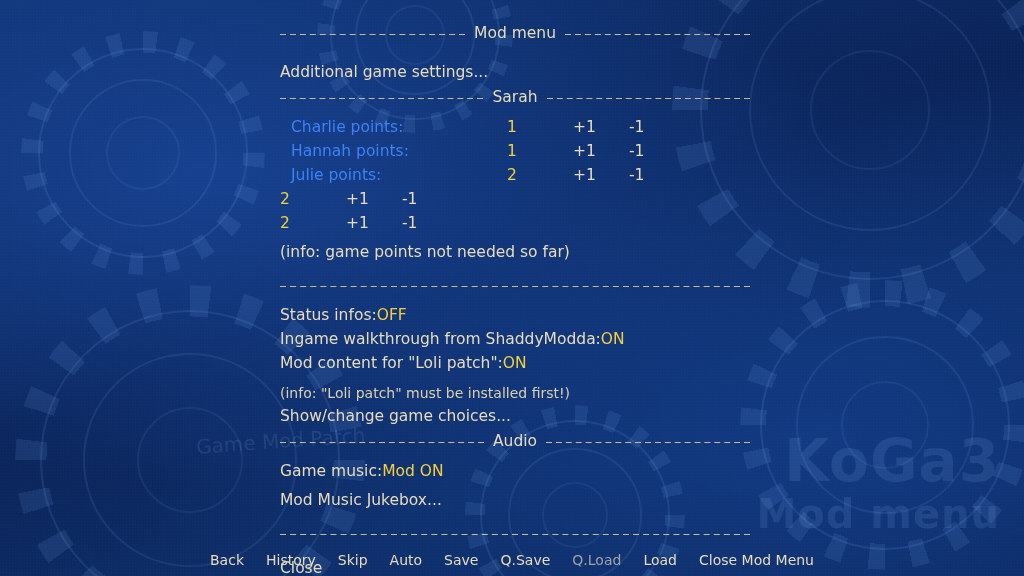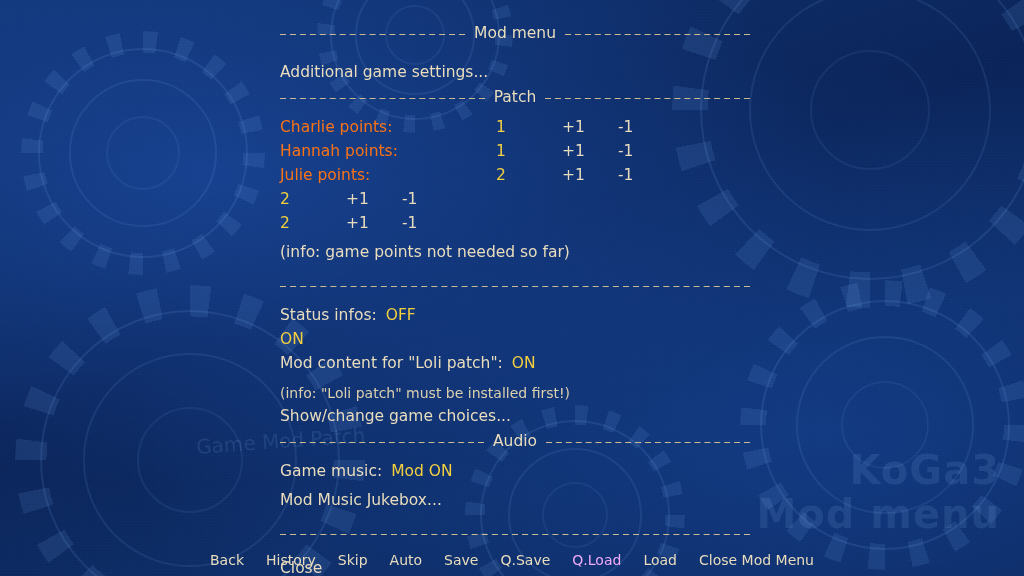--- a/index.html
+++ b/index.html
@@ -65,21 +65,21 @@
   .watermark {
     position: absolute;
     right: 24px; bottom: 42px;
     text-align: right;
     color: rgba(150,190,250,0.13);
     font-weight: bold;
     line-height: 1;
     letter-spacing: 1px;
     user-select: none;
   }
-  .watermark .w1 { font-size: 40px; }
+  .watermark .w1 { font-size: 58px; }
   .watermark .w2 { font-size: 40px; margin-top: 4px; }
 
   .stamp {
     position: absolute;
     left: 196px; top: 430px;
     color: rgba(150,200,255,0.13);
     font-size: 20px;
     line-height: 1.15;
     transform: rotate(-4deg);
     user-select: none;
@@ -121,45 +121,45 @@
   .line { color: #e9ddbd; white-space: nowrap; }
   .line.sub { font-size: 14px; color: #ddd0ae; }
   .val { color: #f4d03f; font-weight: normal; }
   .btn { cursor: pointer; }
 
   .cheat-row {
     display: flex;
     align-items: center;
     height: 24px;
   }
-  .cheat-row .nm { width: 216px; color: #f97316; white-space: nowrap; }
+  .cheat-row .nm { width: 216px; color: #3b82f6; white-space: nowrap; margin-left: 11px; }
   .cheat-row .amt { width: 66px; color: #f4d03f; text-align: left; }
   .cheat-row .plus { width: 56px; color: #e9ddbd; cursor: pointer; }
   .cheat-row .minus { width: 40px; color: #e9ddbd; cursor: pointer; }
 
   .spacer-6 { height: 6px; }
   .spacer-10 { height: 10px; }
   .spacer-14 { height: 14px; }
 
-  .kv { display: flex; align-items: center; gap: 9px; height: 24px; }
+  .kv { display: flex; align-items: center; height: 24px; }
 
   
   .quickbar {
     position: absolute;
     left: 0; right: 0; bottom: 8px;
     display: flex;
     justify-content: center;
     align-items: center;
     gap: 22px;
     font-size: 14px;
     color: #e9ddbd;
     z-index: 6;
   }
   .quickbar .q { cursor: pointer; white-space: nowrap; }
-  .quickbar .q.dim { color: #f0abfc; cursor: default; }
+  .quickbar .q.dim { color: #a3a3a3; cursor: default; }
 </style>
 </head>
 <body>
 
 <div class="bg">
   <div class="bg-noise"></div>
   <div class="gear g1">
       <div class="gear-teeth"></div>
     </div>
   <div class="gear g2">
@@ -199,21 +199,21 @@
   <div class="spacer-10"></div>
 
   <div class="row">
     <span class="line btn">Additional game settings...</span>
   </div>
 
   <div class="spacer-6"></div>
 
   <div class="sep">
     <span class="dashes"></span>
-    <span class="cap">Patch</span>
+    <span class="cap">Sarah</span>
     <span class="dashes"></span>
   </div>
 
   <div class="spacer-6"></div>
 
   <div class="cheat-row">
     <span class="nm">Charlie points:</span>
     <span class="amt">1</span>
     <span class="plus">+1</span>
     <span class="minus">-1</span>
@@ -257,20 +257,21 @@
   </div>
 
   <div class="spacer-6"></div>
 
   <div class="kv">
     <span class="line">Status infos:</span>
     <span class="val btn">OFF</span>
   </div>
 
   <div class="kv">
+    <span class="line">Ingame walkthrough from ShaddyModda:</span>
     <span class="val btn">ON</span>
   </div>
 
   <div class="kv">
     <span class="line">Mod content for "Loli patch":</span>
     <span class="val btn">ON</span>
   </div>
 
   <div class="row">
     <span class="line sub">(info: "Loli patch" must be installed first!)</span>

